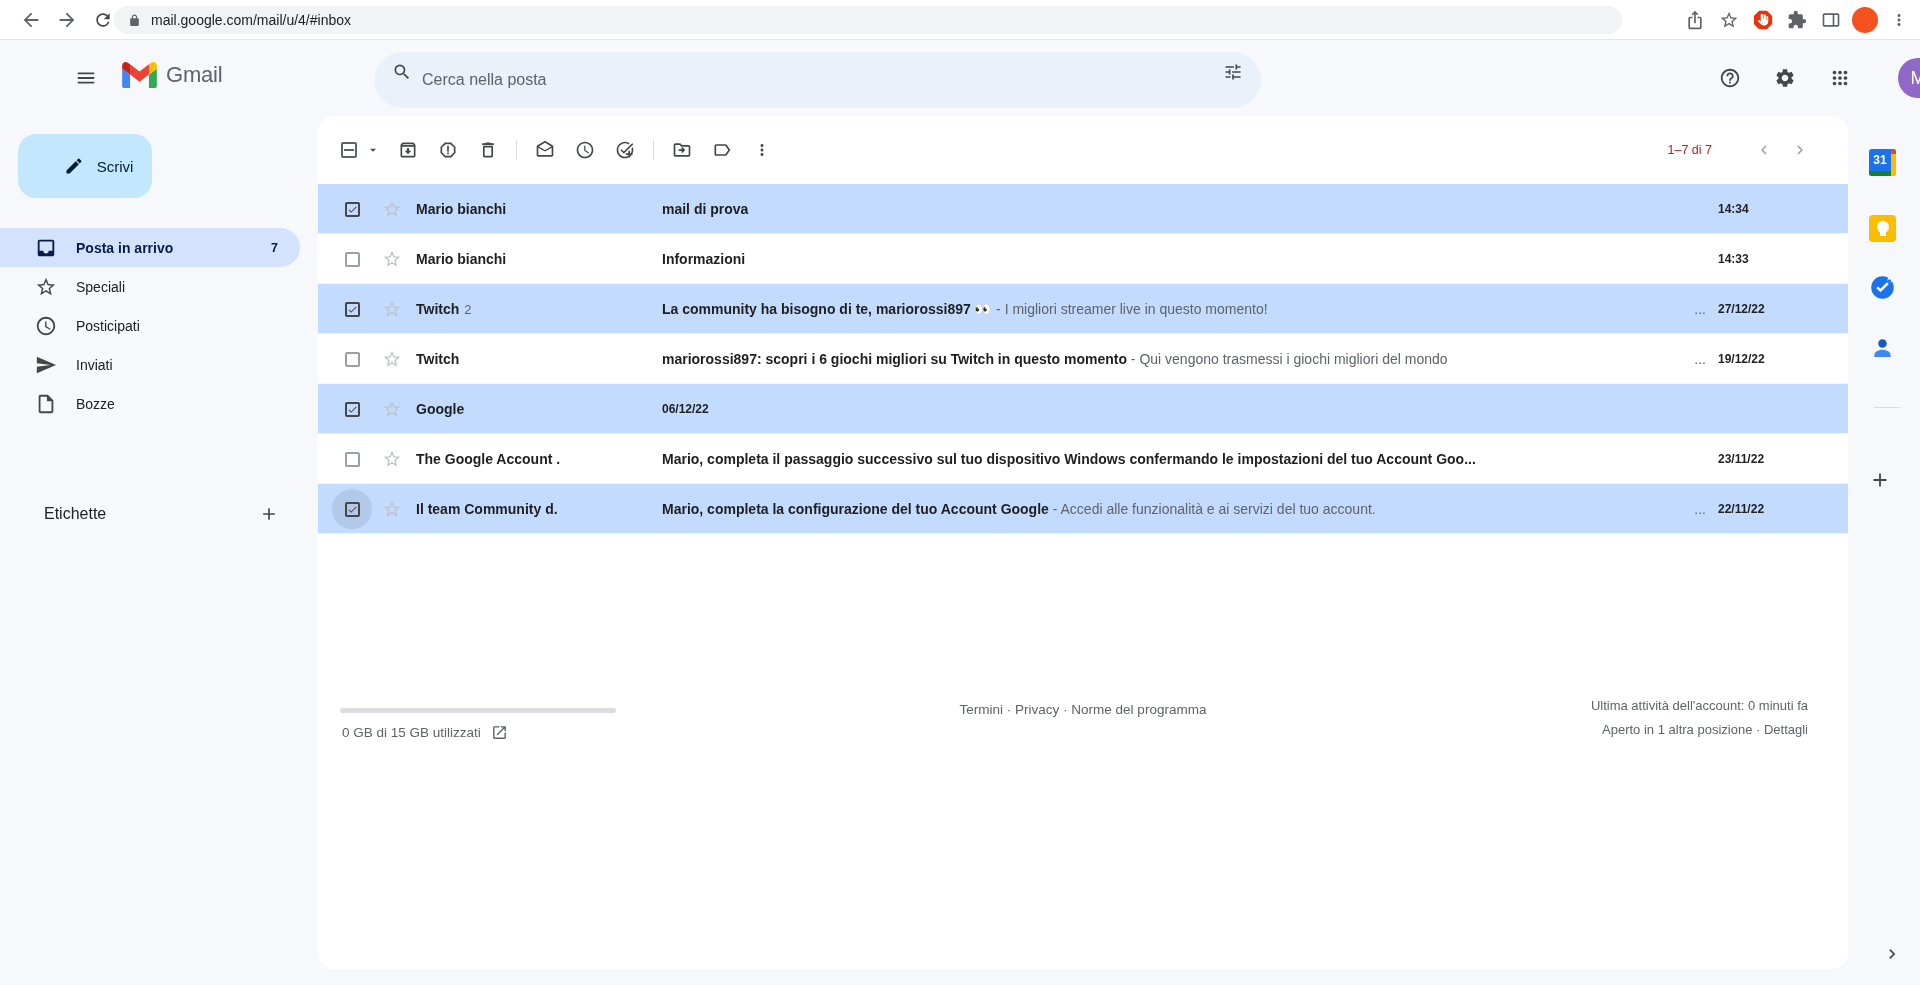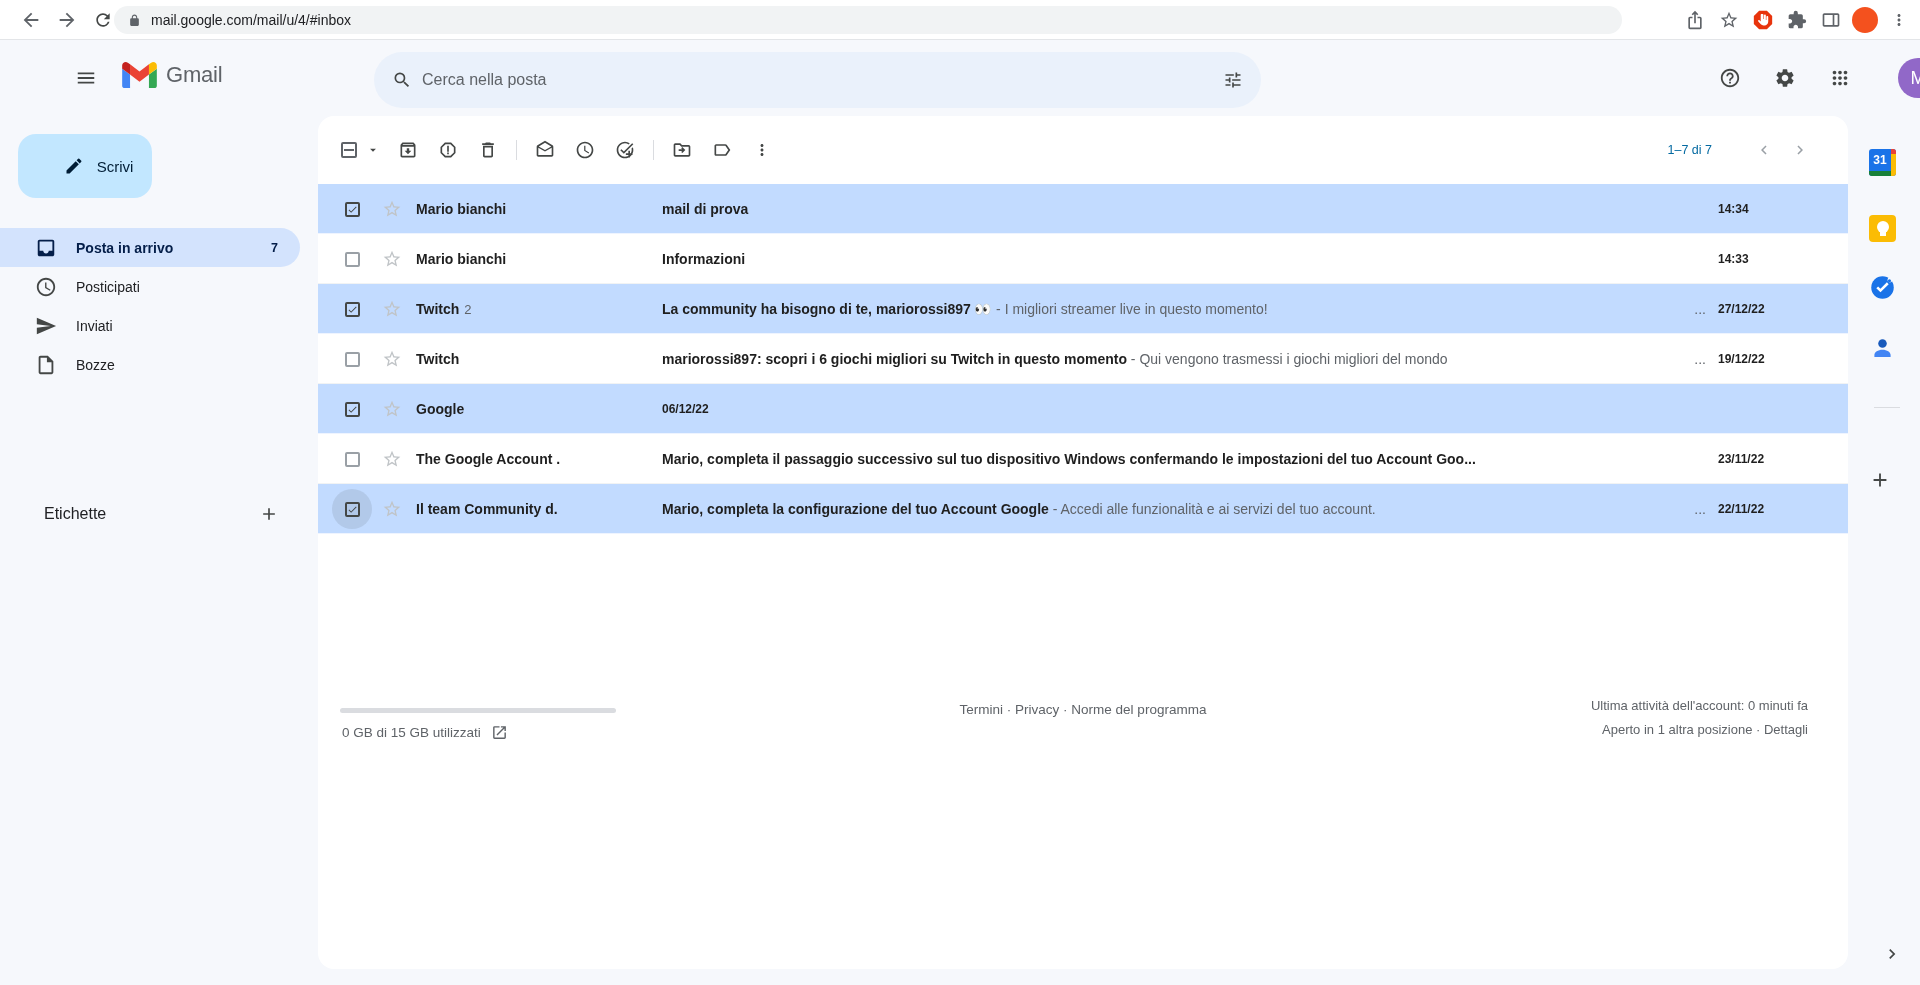--- a/index.html
+++ b/index.html
@@ -13,21 +13,21 @@
   .url-pill { position: absolute; left: 114px; top: 6px; width: 1508px; height: 28px; background: #f1f3f4; border-radius: 14px; display: flex; align-items: center; padding-left: 14px; cursor: text; }
   .url-text { font-size: 14px; color: #202124; margin-left: 10px; }
   .bright { position: absolute; right: 6px; top: 0; height: 40px; display: flex; align-items: center; gap: 4px; }
   .avatar-orange { width: 26px; height: 26px; border-radius: 50%; }
 
   
   .gm-header { position: absolute; top: 40px; left: 0; width: 1920px; height: 76px; margin-left: 40px; }
   .burger { position: absolute; left: 26px; top: 18px; width: 40px; height: 40px; border-radius: 50%; display: flex; align-items: center; justify-content: center; cursor: pointer; }
   .logo { position: absolute; left: 82px; top: 22px; display: flex; align-items: center; gap: 9px; }
   .logo-text { font-size: 22px; color: #5f6368; letter-spacing: -0.2px; }
-  .searchbar { position: absolute; left: 334px; top: 12px; width: 887px; height: 56px; background: #eaf1fb; border-radius: 28px; display: flex; align-items: center; padding: 0 8px; }
+  .searchbar { position: absolute; left: 334px; top: 12px; width: 887px; height: 56px; background: #eaf1fb; border-radius: 28px; display: flex; padding: 0 8px; }
   .searchbar input { flex: 1; border: none; outline: none; background: transparent; font-size: 16px; color: #202124; font-family: "Liberation Sans", sans-serif; }
   .searchbar input::placeholder { color: #5f6368; opacity: 1; }
   .round40 { width: 40px; height: 40px; min-width: 40px; border-radius: 50%; display: flex; align-items: center; justify-content: center; cursor: pointer; }
   .hd-ic { position: absolute; top: 18px; }
   .avatar-purple { position: absolute; left: 1858px; top: 18px; width: 40px; height: 40px; border-radius: 50%; color: #fff; font-size: 18px; display: flex; align-items: center; justify-content: center; cursor: pointer; }
 
   
   .compose { position: absolute; left: 18px; top: 134px; width: 134px; height: 64px; border-radius: 18px; background: #c2e7ff; display: flex; align-items: center; justify-content: center; gap: 13px; cursor: pointer; padding-left: 27px; }
   .compose-label { font-size: 15px; font-weight: 500; color: #001d35; }
   .nav { position: absolute; left: 0; top: 228px; width: 300px; }
@@ -40,21 +40,21 @@
 
   
   .card { position: absolute; left: 318px; top: 116px; width: 1530px; height: 853px; background: #fff; border-radius: 16px; overflow: hidden; }
   .toolbar { height: 68px; display: flex; align-items: center; padding-left: 14px; }
   .tb-ic { width: 40px; height: 40px; border-radius: 50%; display: flex; align-items: center; justify-content: center; cursor: pointer; }
   .tb-sep { width: 1px; height: 20px; background: #dadce0; margin: 0 8px; }
   .selbox-wrap { display: flex; align-items: center; margin-right: 8px; cursor: pointer; }
   .selbox { width: 16px; height: 16px; border: 2px solid #5f6368; border-radius: 2px; display: flex; align-items: center; justify-content: center; }
   .selbox .dash { width: 10px; height: 2px; background: #5f6368; }
   .pag { margin-left: auto; display: flex; align-items: center; padding-right: 30px; }
-  .pag-text { font-size: 12.5px; color: #0369a1; margin-right: 34px; }
+  .pag-text { font-size: 12.5px; color: #b91c1c; margin-right: 34px; }
   .pag-btn { width: 36px; height: 36px; border-radius: 50%; display: flex; align-items: center; justify-content: center; cursor: pointer; }
 
   
   .row { display: flex; align-items: center; height: 50px; padding-left: 14px; box-shadow: inset 0 -1px #f1f3f4; cursor: pointer; }
   .row.sel { background: #c2dbff; box-shadow: inset 0 -1px #eef4ff; }
   .cbwrap { width: 40px; min-width: 40px; height: 40px; display: flex; align-items: center; justify-content: center; }
   .cbwrap.halo { background: rgba(68,71,70,0.12); border-radius: 50%; }
   .cbx { width: 15px; height: 15px; border: 2px solid #9aa0a6; border-radius: 2px; display: flex; align-items: center; justify-content: center; background: transparent; }
   .cbx.ck { border-color: #444746; }
   .starwrap { width: 40px; min-width: 40px; height: 40px; display: flex; align-items: center; justify-content: center; }
@@ -214,20 +214,28 @@
 
 <div class="nav" id="nav-items">
     <div class="nav-item sel">
       <span class="nic">
         <svg width="22" height="22" viewBox="0 0 24 24">
           <path fill="#041e49" d="M19 3H4.99C3.88 3 3 3.9 3 5l.01 14c0 1.1.88 2 1.99 2h14c1.1 0 2-.9 2-2V5c0-1.1-.9-2-2-2zm0 12h-4c0 1.66-1.35 3-3 3s-3-1.34-3-3H4.99V5H19v10z"></path>
         </svg>
       </span>
       <span>Posta in arrivo</span>
       <span class="count">7</span>
+    </div>
+    <div class="nav-item">
+      <span class="nic">
+        <svg width="22" height="22" viewBox="0 0 24 24">
+          <path fill="#444746" d="M22 9.24l-7.19-.62L12 2 9.19 8.63 2 9.24l5.46 4.73L5.82 21 12 17.27 18.18 21l-1.63-7.03L22 9.24zM12 15.4l-3.76 2.27 1-4.28-3.32-2.88 4.38-.38L12 6.1l1.71 4.04 4.38.38-3.32 2.88 1 4.28L12 15.4z"></path>
+        </svg>
+      </span>
+      <span>Speciali</span>
     </div>
     <div class="nav-item">
       <span class="nic">
         <svg width="22" height="22" viewBox="0 0 24 24">
           <path fill="#444746" d="M11.99 2C6.47 2 2 6.48 2 12s4.47 10 9.99 10C17.52 22 22 17.52 22 12S17.52 2 11.99 2zM12 20c-4.42 0-8-3.58-8-8s3.58-8 8-8 8 3.58 8 8-3.58 8-8 8zm.5-13H11v6l5.25 3.15.75-1.23-4.5-2.67z"></path>
         </svg>
       </span>
       <span>Posticipati</span>
     </div>
     <div class="nav-item">

